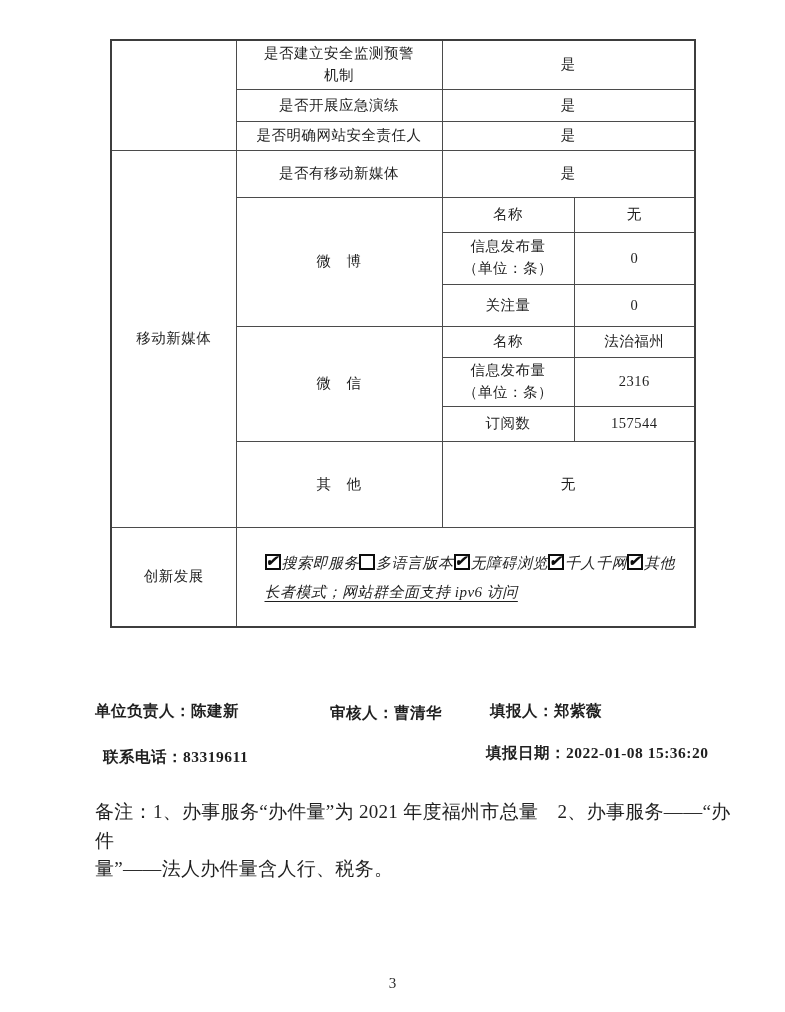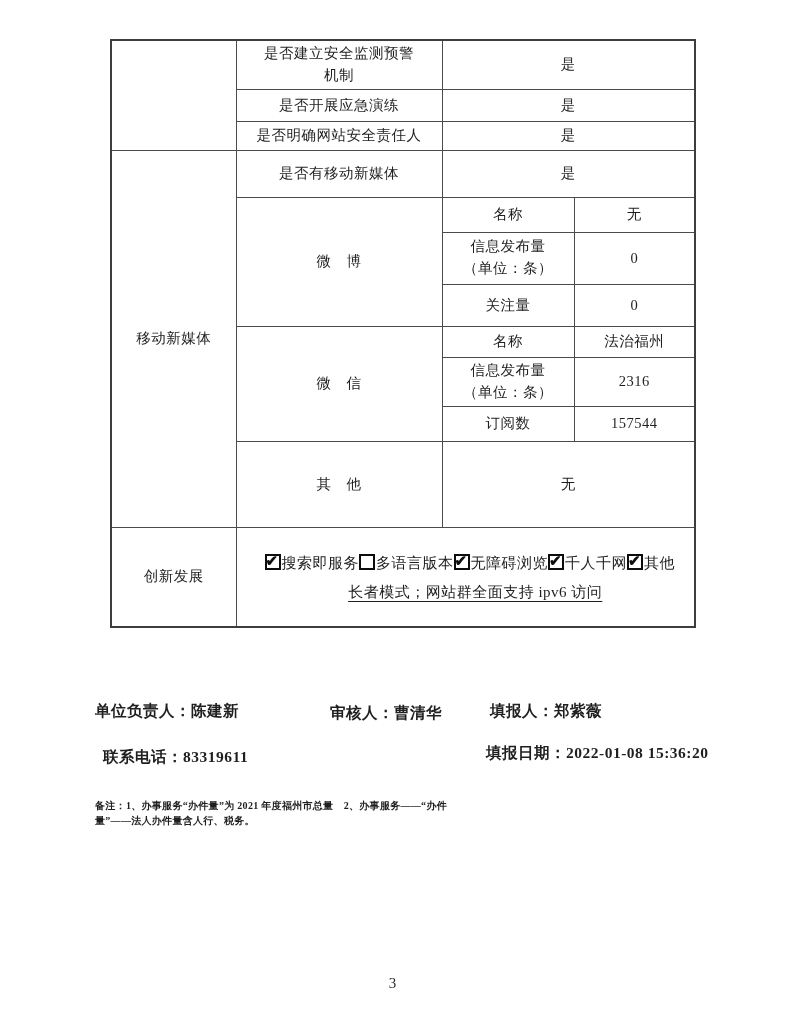--- a/index.html
+++ b/index.html
@@ -24,54 +24,54 @@
     letter-spacing:0.5px;
   }
   .preline { white-space:pre-line; line-height:1.5; }
   .cat-cell { font-size:15px;margin-top:42px; }
 
   
   .innov-cell {
     text-align:left !important;
     padding-left:28px !important;
     padding-right:8px !important;
+    font-style:italic;
   }
   .cb-line { white-space:nowrap; font-size:15px; line-height:30px; }
   .cb-item { display:inline-block; }
   .cb {
     display:inline-block; width:16px; height:16px;
     border:2.2px solid #0d0d0d; background:#fff;
     position:relative; vertical-align:-2px; margin-right:1px;
   }
   .cb.checked::after {
     content:"✔";
     position:absolute; left:-1px; top:-4px;
     font-size:15px; font-weight:bold; color:#0d0d0d; line-height:18px;
   }
   .innov-note {
     font-size:15px; line-height:28px;
     text-decoration:underline; text-underline-offset:4px;
     white-space:nowrap;
-    text-align:center;
   }
 
   
   .footer {
     position:absolute; left:95px; top:701px; width:645px; height:170px;
     font-weight:bold; font-size:15.5px;
   }
   .f-item { position:absolute; white-space:nowrap; letter-spacing:0.5px; }
   .pos-unit    { left:0;     top:0; }
   .pos-review  { left:235px; top:2px; }
   .pos-filler  { left:395px; top:0; }
   .pos-phone   { left:8px;     top:46px; }
   .pos-date    { left:391px; top:42px; }
   .remark {
     position:absolute; left:0; top:97px; width:645px;
-    font-weight:bold; font-size:10px; line-height:1.5;
+    font-weight:normal; font-size:19px; line-height:1.5;
     letter-spacing:0.3px; white-space:pre-line;
   }
 
   .page-num {
     position:absolute; left:0; top:975px; width:100%;
     text-align:center; font-size:15px; color:#2a2a2a;
   }
 </style>
 </head>
 <body>

